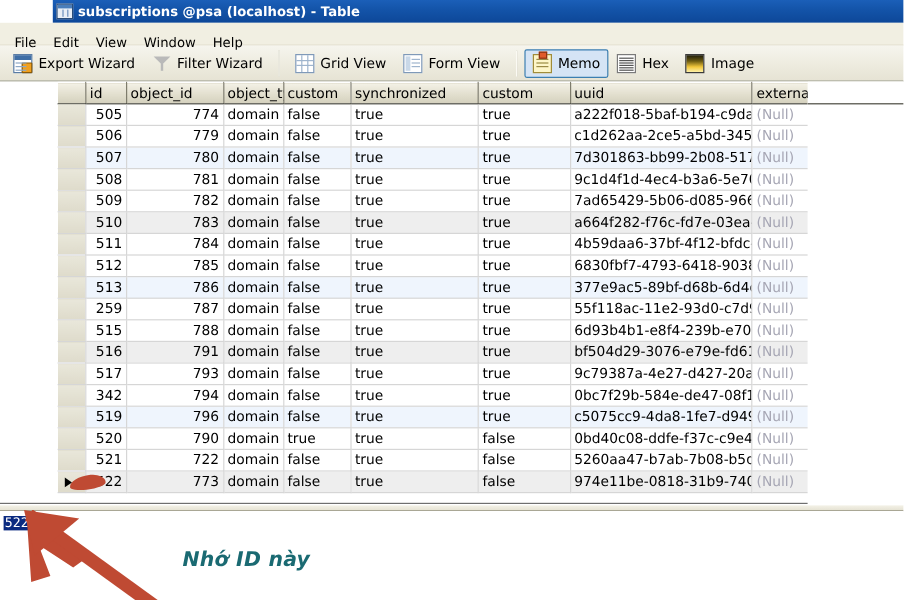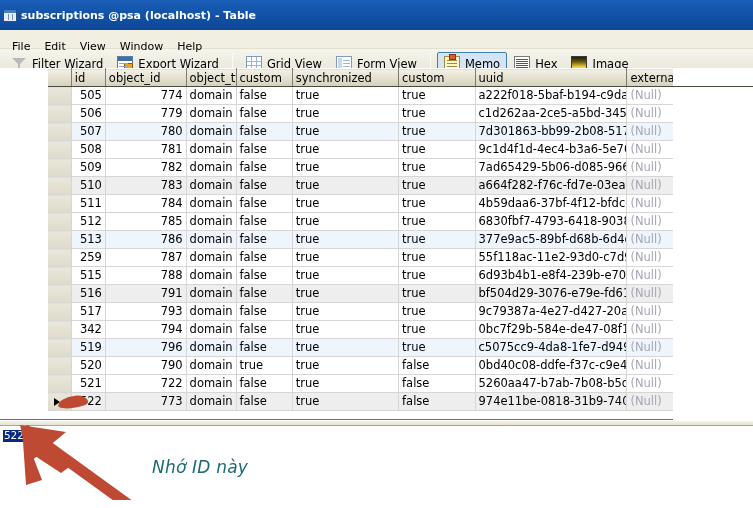--- a/index.html
+++ b/index.html
@@ -12,30 +12,31 @@
     overflow: hidden;
   }
   #app {
     position: relative;
     width: 753px; height: 508px;
     background: #ffffff;
   }
 
   
   .titlebar {
-    height: 30px;
+    height: 19px;
     background: linear-gradient(to bottom, #1b5fb8 0%, #1353a8 45%, #0d4798 100%);
     display: flex; align-items: center;
     padding-left: 3px;
     color: #ffffff;
     font-size: 11px;
     font-weight: bold;
     letter-spacing: 0px;
     overflow: hidden;
     white-space: nowrap;
+    margin-left: 44px;
   }
   .title-icon {
     width: 14px; height: 13px;
     margin-right: 4px;
     flex: 0 0 auto;
     background: #e8eef6;
     border: 1px solid #2a4d7a;
     position: relative;
     display: inline-block;
   }
@@ -268,21 +269,21 @@
     left:20px; top:425px;
     width:140px; height:75px;
     pointer-events:none;
   }
   .annot-text{
     position:absolute;
     left:152px; top:457px;
     color:#1a6a72;
     font-family:"DejaVu Sans","Liberation Sans",sans-serif;
     font-style:italic;
-    font-weight:normal;
+    font-weight:bold;
     font-size:17px;
     letter-spacing:0.2px;
     white-space:nowrap;
   }
   .annot-blob{
     position:absolute;
     left:58px; top:396px;
     width:30px; height:12px;
     background:#bf4a33;
     border-radius:60% 40% 55% 45% / 70% 60% 40% 30%;
@@ -304,29 +305,29 @@
     <div class="menuitem">Edit</div>
     <div class="menuitem">View</div>
     <div class="menuitem">Window</div>
     <div class="menuitem">Help</div>
   </div>
 
   <div class="toolbar">
 
 
     <div class="tb-btn">
-      <span class="ico ico-funnel"></span>
-      <span class="lbl">Filter Wizard</span>
-    </div>
-
-    <div class="tb-btn">
       <span class="ico ico-wizard">
           <span class="ico-badge"></span>
         </span>
       <span class="lbl">Export Wizard</span>
+    </div>
+
+    <div class="tb-btn">
+      <span class="ico ico-funnel"></span>
+      <span class="lbl">Filter Wizard</span>
     </div>
 
     <div class="tb-sep"></div>
 
     <div class="tb-btn">
       <span class="ico ico-grid"></span>
       <span class="lbl">Grid View</span>
     </div>
 
     <div class="tb-btn">

